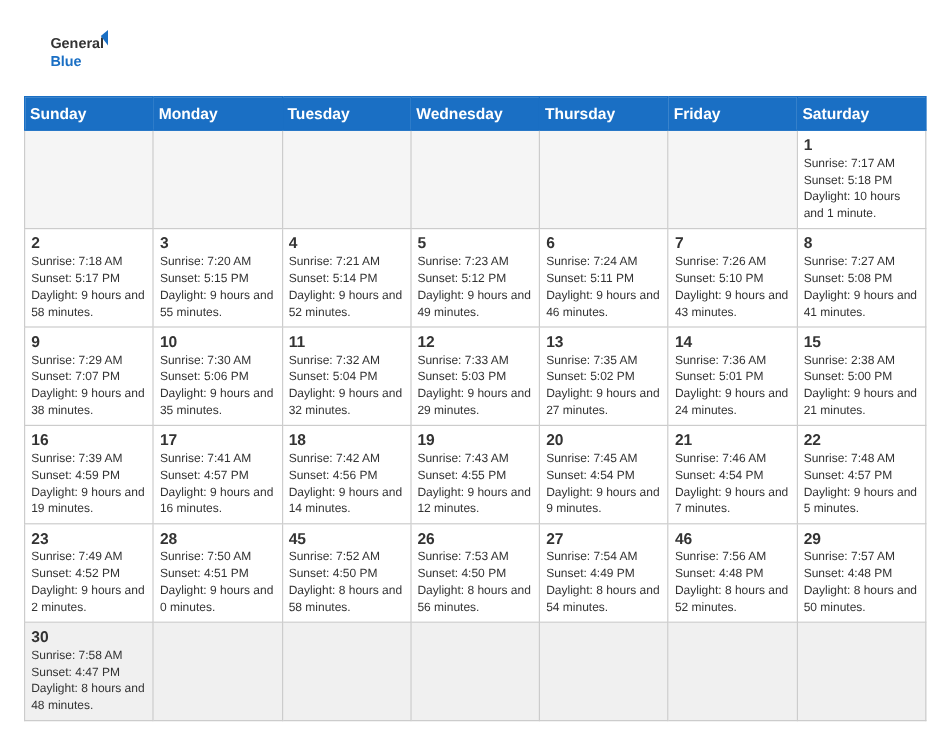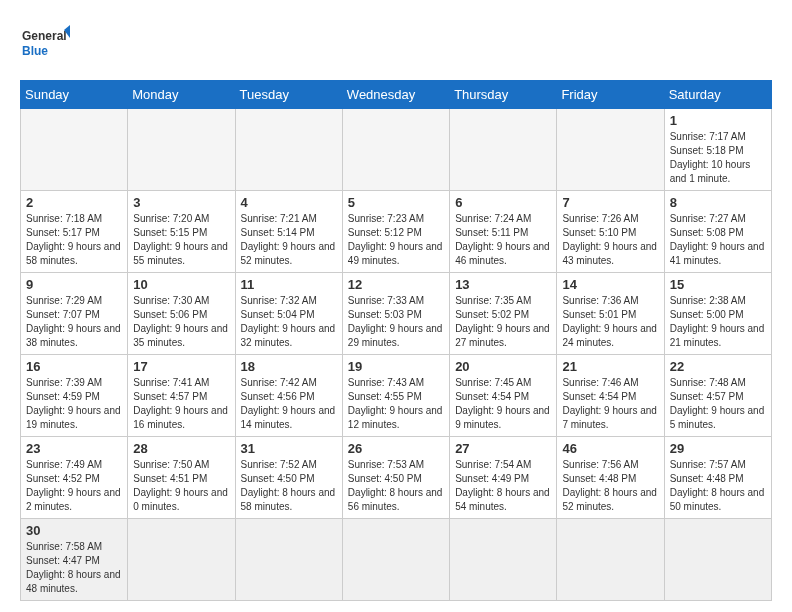--- a/index.html
+++ b/index.html
@@ -8,20 +8,21 @@
       background: #fff;
       width: 792px;
       min-height: 612px;
       padding: 20px;
     }
     .header {
       display: flex;
       justify-content: space-between;
       align-items: flex-start;
       margin-bottom: 10px;
+      margin-left: 20px;
     }
     .logo {
       display: flex;
       align-items: center;
       gap: 6px;
     }
     .title-block {
       text-align: right;
     }
     .month-title {
@@ -37,21 +38,21 @@
       width: 100%;
       border-collapse: collapse;
       font-size: 11px;
     }
     thead tr th {
       background: #1a6fc4;
       color: #fff;
       padding: 6px 4px;
       text-align: left;
       font-size: 13px;
-      font-weight: normal;
+      font-weight: bold;
       border: 1px solid #1a6fc4;
     }
     tbody tr td {
       vertical-align: top;
       border: 1px solid #ccc;
       padding: 4px 5px;
       min-height: 80px;
       height: 80px;
       width: calc(100% / 7);
       background: #fff;
@@ -264,21 +265,21 @@
 Sunset: 4:52 PM
 Daylight: 9 hours and 2 minutes.</div>
         </td>
         <td>
           <span class="day-number">28</span>
           <div class="day-info">Sunrise: 7:50 AM
 Sunset: 4:51 PM
 Daylight: 9 hours and 0 minutes.</div>
         </td>
         <td>
-          <span class="day-number">31</span>
+          <span class="day-number">45</span>
           <div class="day-info">Sunrise: 7:52 AM
 Sunset: 4:50 PM
 Daylight: 8 hours and 58 minutes.</div>
         </td>
         <td>
           <span class="day-number">26</span>
           <div class="day-info">Sunrise: 7:53 AM
 Sunset: 4:50 PM
 Daylight: 8 hours and 56 minutes.</div>
         </td>

